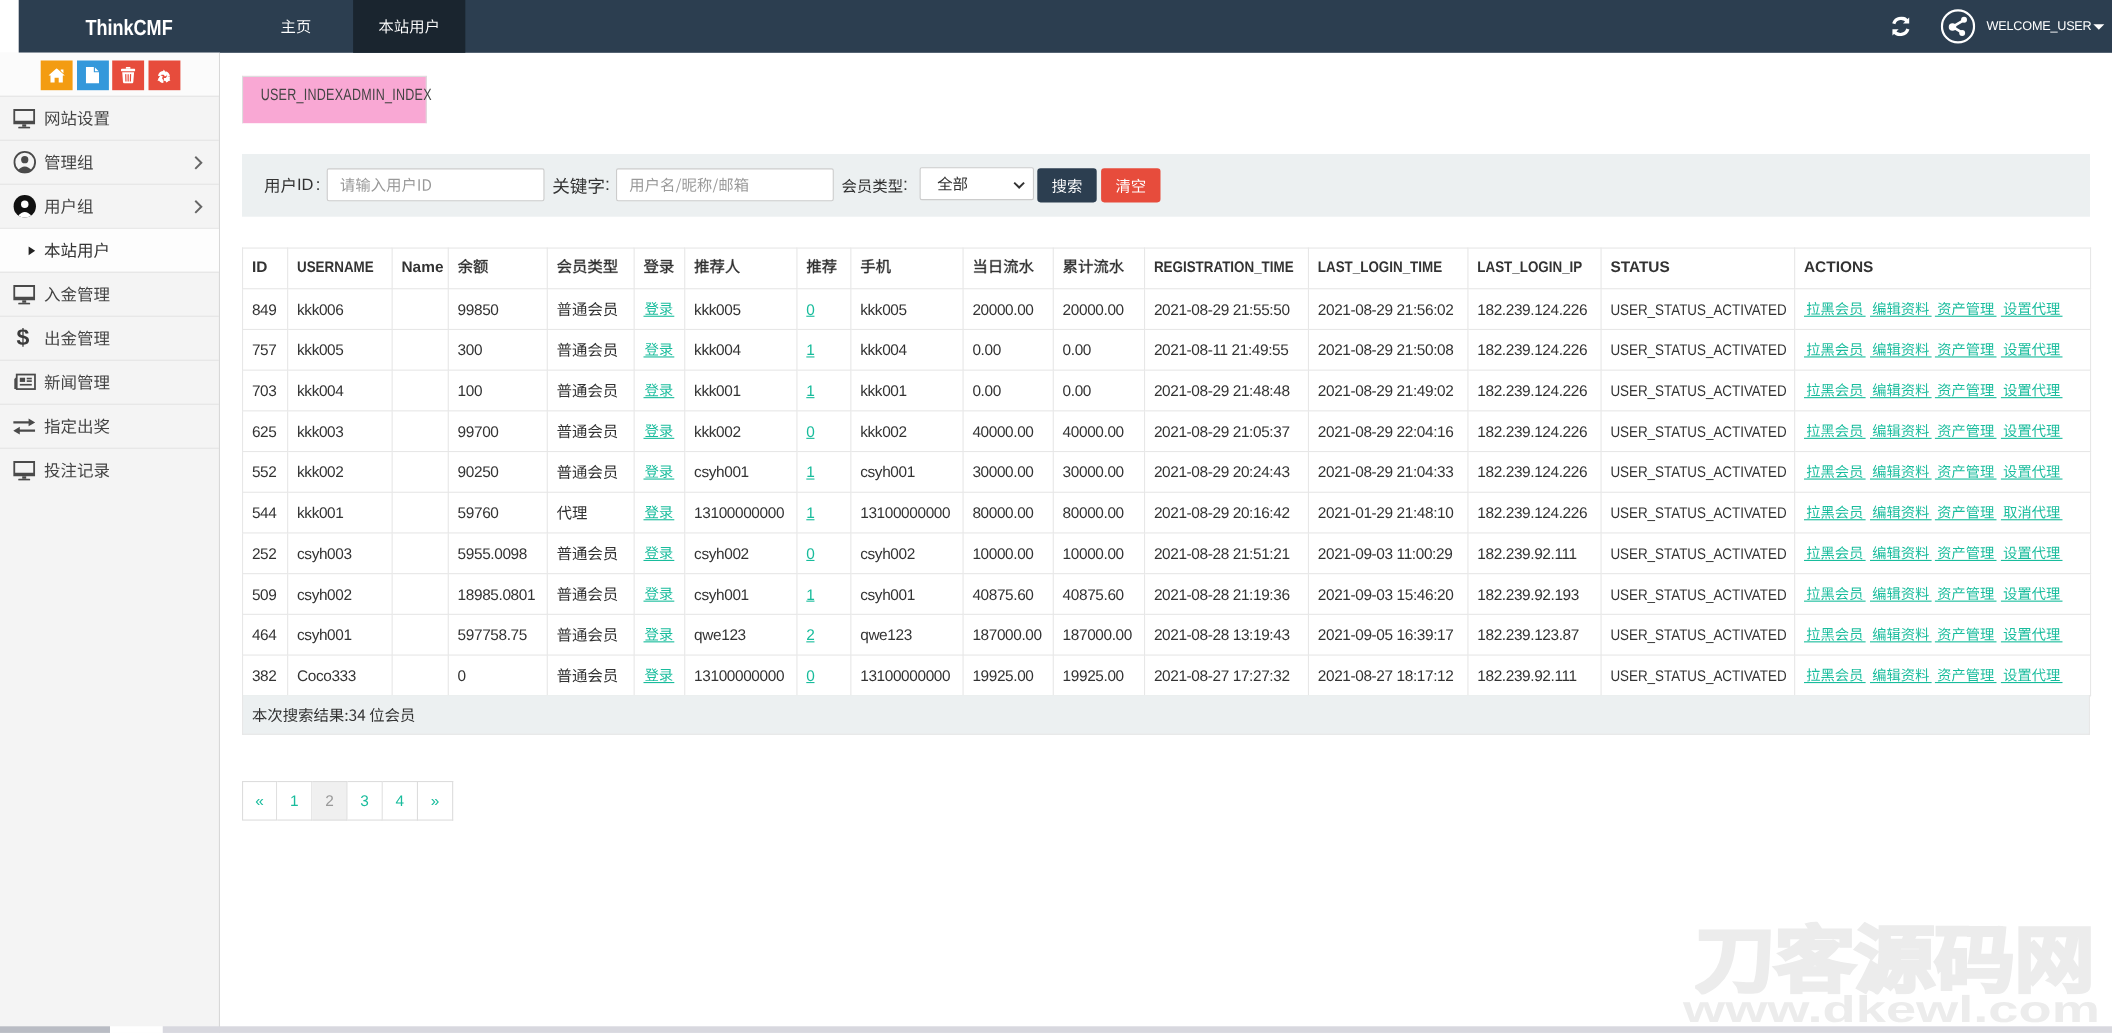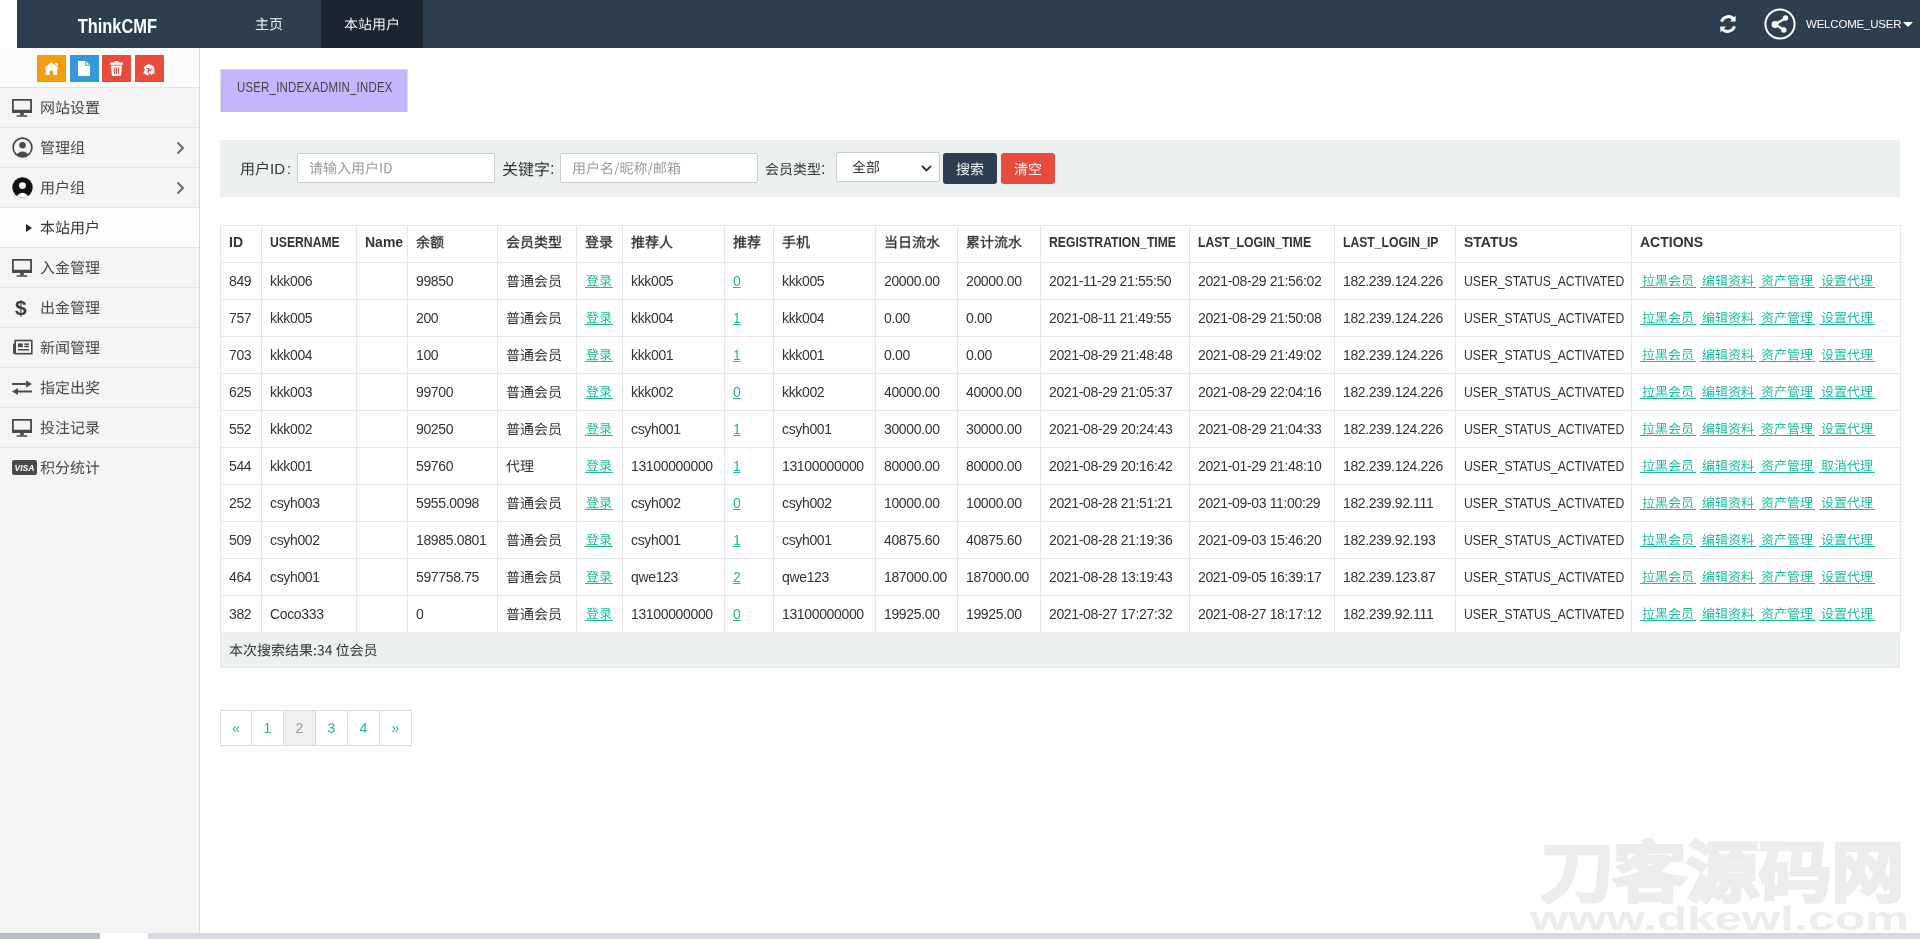--- a/index.html
+++ b/index.html
@@ -25,22 +25,22 @@
 #tools{height:39px;background:#fbfbfb;position:relative}
 .tb{position:absolute;top:7px;width:29px;height:27px;display:flex;align-items:center;justify-content:center}
 .mi{height:40px;border-top:1px solid #e4e4e4;display:flex;align-items:center;color:#444;position:relative}
 .mi .ic{width:28px;margin-left:12px;display:flex;align-items:center}
 .mi.sub{background:#fdfdfd;color:#333}
 .mi .tri{width:0;height:0;border-top:4.5px solid transparent;border-bottom:4.5px solid transparent;
 border-left:6px solid #222;margin-left:26px;margin-right:8px}
 .mi .chev{position:absolute;right:14px;top:13px}
 .dollar{font-size:21px;font-weight:bold;color:#3a3a3a;margin-left:3px}
 
-#tabbox{position:absolute;left:220px;top:69px;width:188px;height:43px;border:1px solid #ddd;
-border-bottom:none;background:#c4b5fd;line-height:34px;padding-left:16px;font-size:15px;color:#444}
+#tabbox{position:absolute;left:220px;top:69px;width:168px;height:43px;border:1px solid #ddd;
+border-bottom:none;background:#f9a8d4;line-height:34px;padding-left:16px;font-size:15px;color:#444}
 #tabbox span{display:inline-block;transform:scaleX(0.76);transform-origin:0 50%;white-space:nowrap;letter-spacing:0.3px}
 #filter{position:absolute;left:220px;top:140px;width:1680px;height:57px;background:#ecf0f1}
 #filter .lab{position:absolute;top:0;height:57px;display:flex;align-items:center;font-size:16px;color:#333}
 .inp{position:absolute;top:13px;height:30px;background:#fff;border:1px solid #ccc;border-radius:2px;
 display:flex;align-items:center;padding-left:11px;color:#999}
 #sel{position:absolute;left:616px;top:12px;width:104px;height:30px;background:#fff;border:1px solid #ccc;
 border-radius:2px;display:flex;align-items:center;padding-left:15px;color:#333}
 #sel svg.car{position:absolute;right:7px;top:12px}
 .btn{position:absolute;top:13px;height:31px;border-radius:3px;display:flex;align-items:center;justify-content:center;color:#fff}
 #bsearch{left:723px;width:54px;background:#2c3e50}
@@ -402,36 +402,20 @@
       </span>
       <svg class="cjk" width="60.0" height="15" viewBox="0 0 4000 1000">
         <g transform="translate(0,880) scale(1,-1)">
           <use href="#g6295" x="0"></use>
           <use href="#g6ce8" x="1000"></use>
           <use href="#g8bb0" x="2000"></use>
           <use href="#g5f55" x="3000"></use>
         </g>
       </svg>
     </div>
-    <div class="mi">
-      <span class="ic">
-        <svg width="25" height="17" viewBox="0 0 25 17">
-          <rect x="0" y="1" width="25" height="15" rx="2" fill="#4a4a4a"></rect>
-          <text x="12.5" y="12" font-family="Liberation Sans" font-size="8.5" font-weight="bold" font-style="italic" fill="#fff" text-anchor="middle">VISA</text>
-        </svg>
-      </span>
-      <svg class="cjk" width="60.0" height="15" viewBox="0 0 4000 1000">
-        <g transform="translate(0,880) scale(1,-1)">
-          <use href="#g79ef" x="0"></use>
-          <use href="#g5206" x="1000"></use>
-          <use href="#g7edf" x="2000"></use>
-          <use href="#g8ba1" x="3000"></use>
-        </g>
-      </svg>
-    </div>
 </div>
 <div id="tabbox"><span>USER_INDEXADMIN_INDEX</span></div>
 <div id="filter">
   <div class="lab" style="left:20px;font-size:15px">
       <svg class="cjk" width="30.0" height="15" viewBox="0 0 2000 1000">
         <g transform="translate(0,880) scale(1,-1)">
           <use href="#g7528" x="0"></use>
           <use href="#g6237" x="1000"></use>
         </g>
       </svg>
@@ -619,21 +603,21 @@
               <g transform="translate(0,880) scale(1,-1)">
                 <use href="#g767b" x="0"></use>
                 <use href="#g5f55" x="1000"></use>
               </g>
             </svg></span></td>
         <td>kkk005</td>
         <td><span class="lnk num">0</span></td>
         <td>kkk005</td>
         <td>20000.00</td>
         <td>20000.00</td>
-        <td>2021-11-29 21:55:50</td>
+        <td>2021-08-29 21:55:50</td>
         <td>2021-08-29 21:56:02</td>
         <td>182.239.124.226</td>
         <td><span class="sx">USER_STATUS_ACTIVATED</span></td>
         <td><span class="lnk"><svg class="cjk" width="56.0" height="14" viewBox="0 0 4000 1000">
               <g transform="translate(0,880) scale(1,-1)">
                 <use href="#g62c9" x="0"></use>
                 <use href="#g9ed1" x="1000"></use>
                 <use href="#g4f1a" x="2000"></use>
                 <use href="#g5458" x="3000"></use>
               </g>
@@ -657,21 +641,21 @@
                 <use href="#g7f6e" x="1000"></use>
                 <use href="#g4ee3" x="2000"></use>
                 <use href="#g7406" x="3000"></use>
               </g>
             </svg></span></td>
       </tr>
       <tr>
         <td>757</td>
         <td>kkk005</td>
         <td></td>
-        <td>200</td>
+        <td>300</td>
         <td><svg class="cjk" width="56.0" height="14" viewBox="0 0 4000 1000">
             <g transform="translate(0,880) scale(1,-1)">
               <use href="#g666e" x="0"></use>
               <use href="#g901a" x="1000"></use>
               <use href="#g4f1a" x="2000"></use>
               <use href="#g5458" x="3000"></use>
             </g>
           </svg></td>
         <td><span class="lnk"><svg class="cjk" width="28.0" height="14" viewBox="0 0 2000 1000">
               <g transform="translate(0,880) scale(1,-1)">

